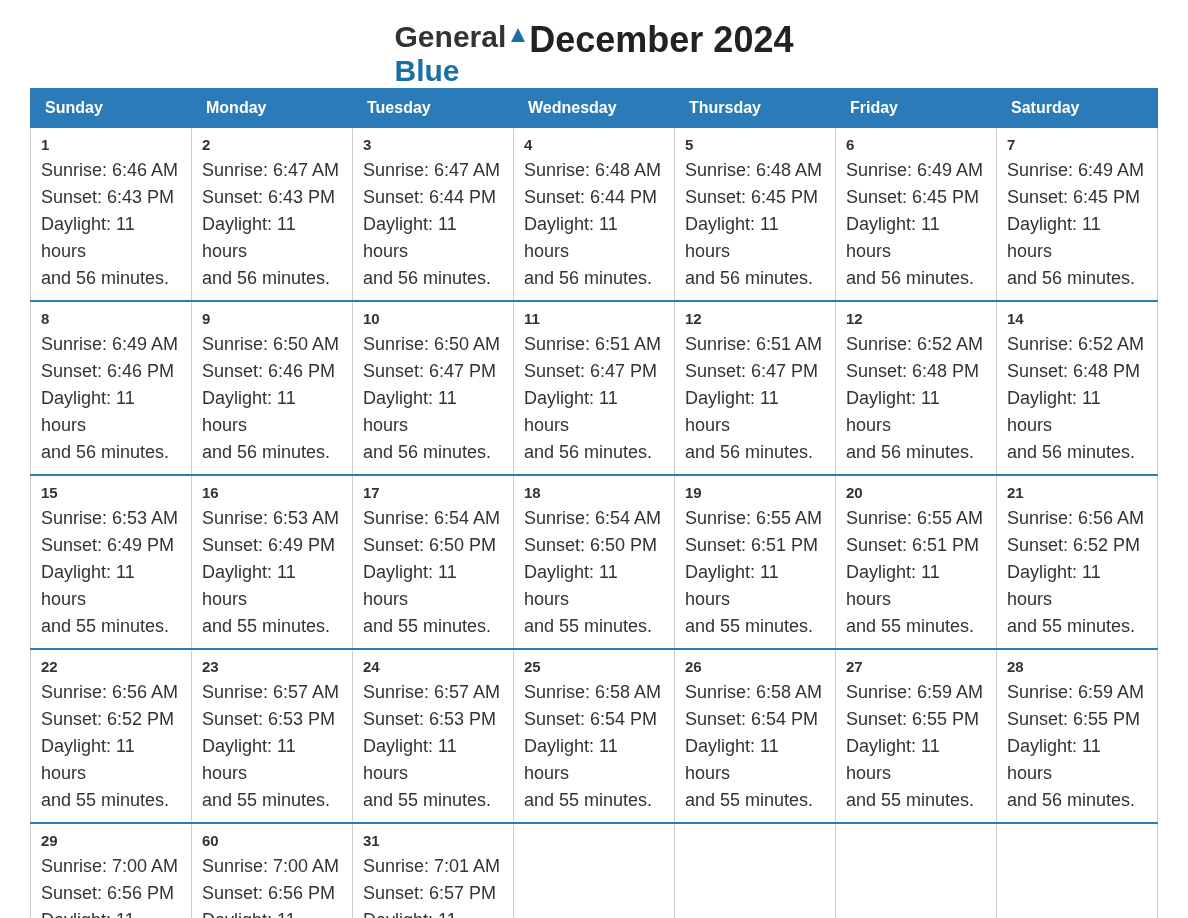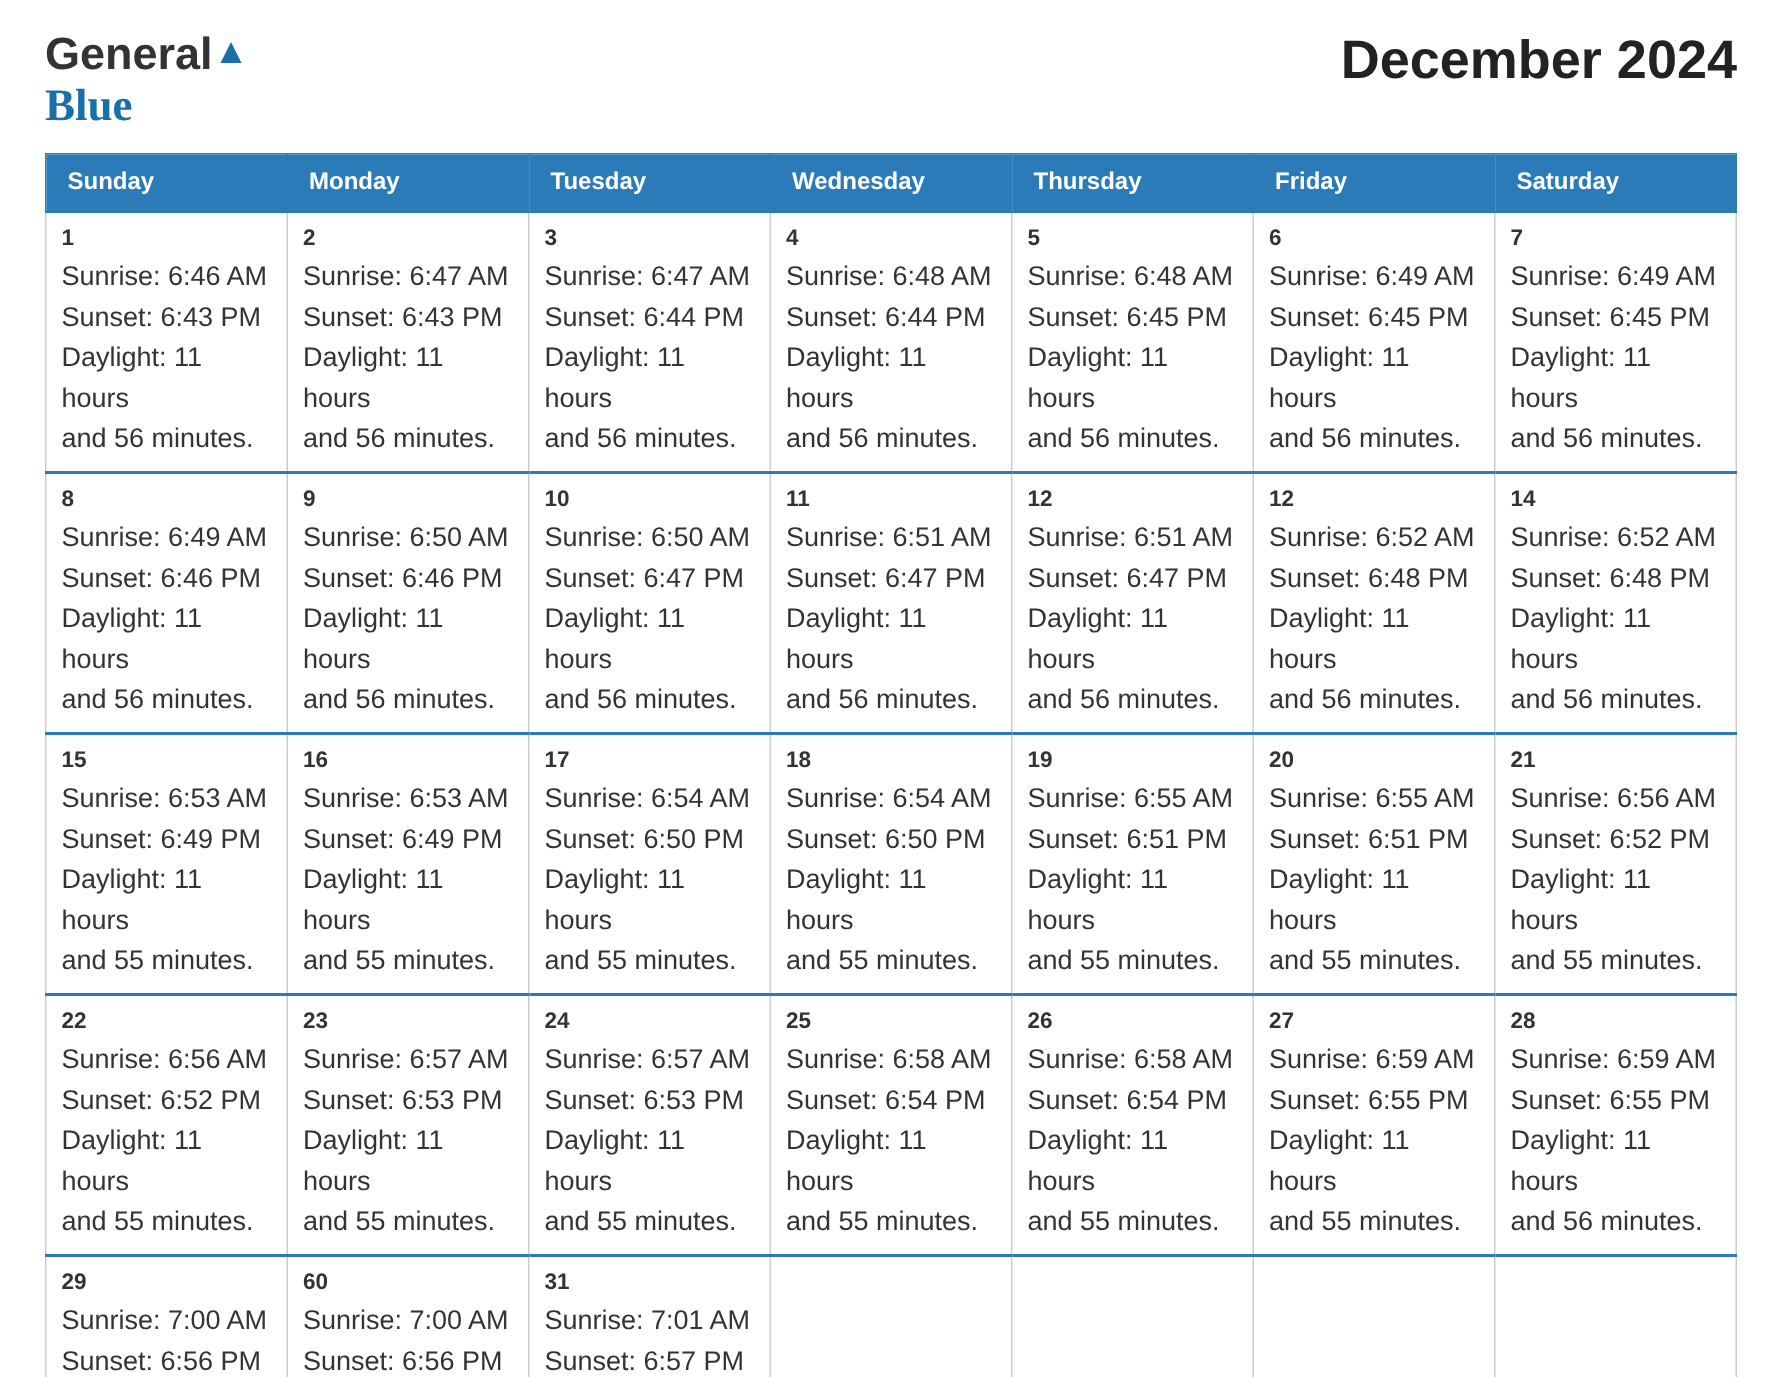--- a/index.html
+++ b/index.html
@@ -5,23 +5,23 @@
     * { box-sizing: border-box; margin: 0; padding: 0; }
     body {
       font-family: Arial, sans-serif;
       background: #fff;
       padding: 20px 30px;
       width: 1188px;
       min-height: 918px;
     }
     .header {
       display: flex;
-      justify-content: space-between;
+      justify-content: center;
       align-items: flex-start;
-      margin-bottom: 14px;
+      margin-bottom: 0;
     }
     .logo {
       display: flex;
       flex-direction: column;
       align-items: flex-start;
     }
     .logo-line {
       display: flex;
       align-items: center;
     }
@@ -84,21 +84,21 @@
 
 <div class="header">
   <div class="logo">
     <div class="logo-line">
       <span style="font-size:30px;font-weight:bold;color:#333;">General</span>
       <svg width="22" height="22" viewBox="0 0 22 22" style="margin-left:1px;margin-top:-4px;">
         <polygon points="4,18 18,18 11,4" fill="#1a6fa8"></polygon>
       </svg>
     </div>
     <div>
-      <span style="font-size:30px;font-weight:bold;color:#1a6fa8;font-family:Liberation Serif, serif;">Blue</span>
+      <span style="font-size:30px;font-weight:bold;color:#1a6fa8;">Blue</span>
     </div>
   </div>
   <div class="title-block">
     <div class="month-title">December 2024</div>
   </div>
 </div>
 
 <table class="calendar">
   <thead>
     <tr>

